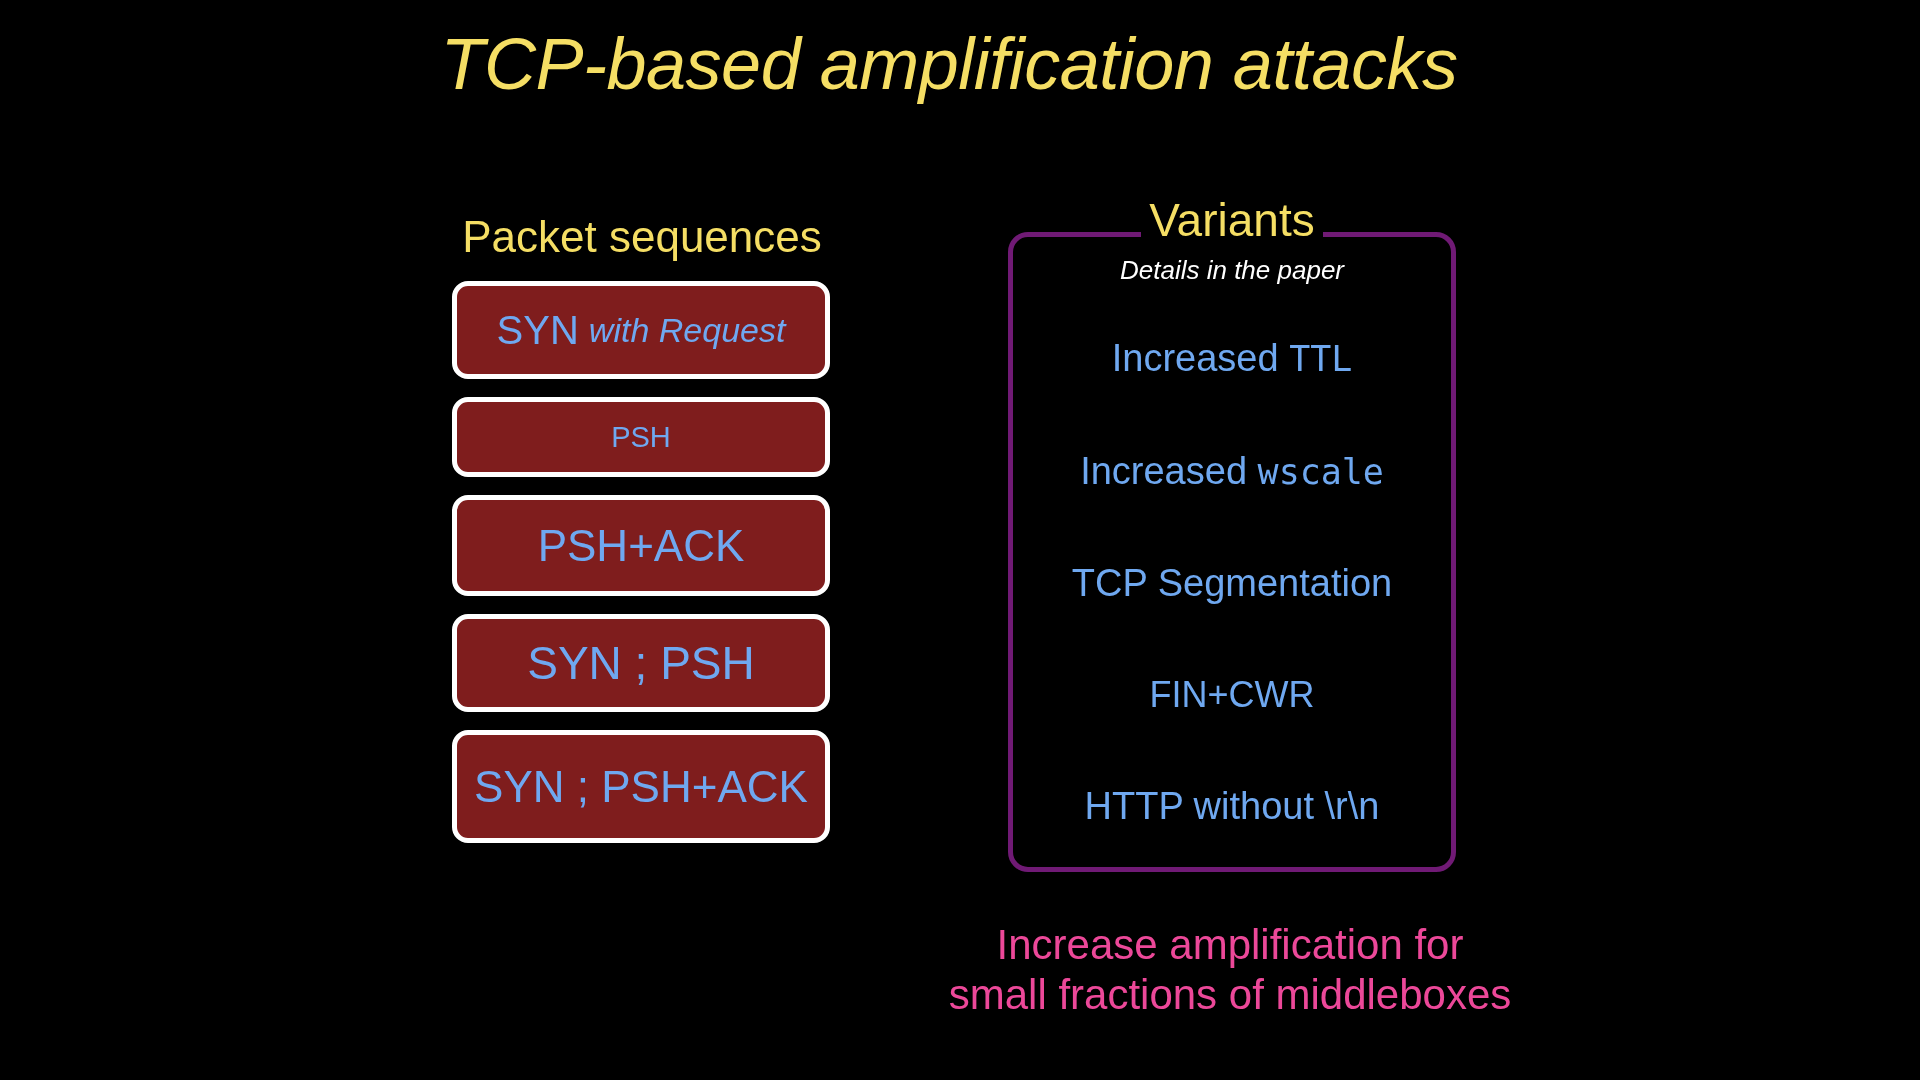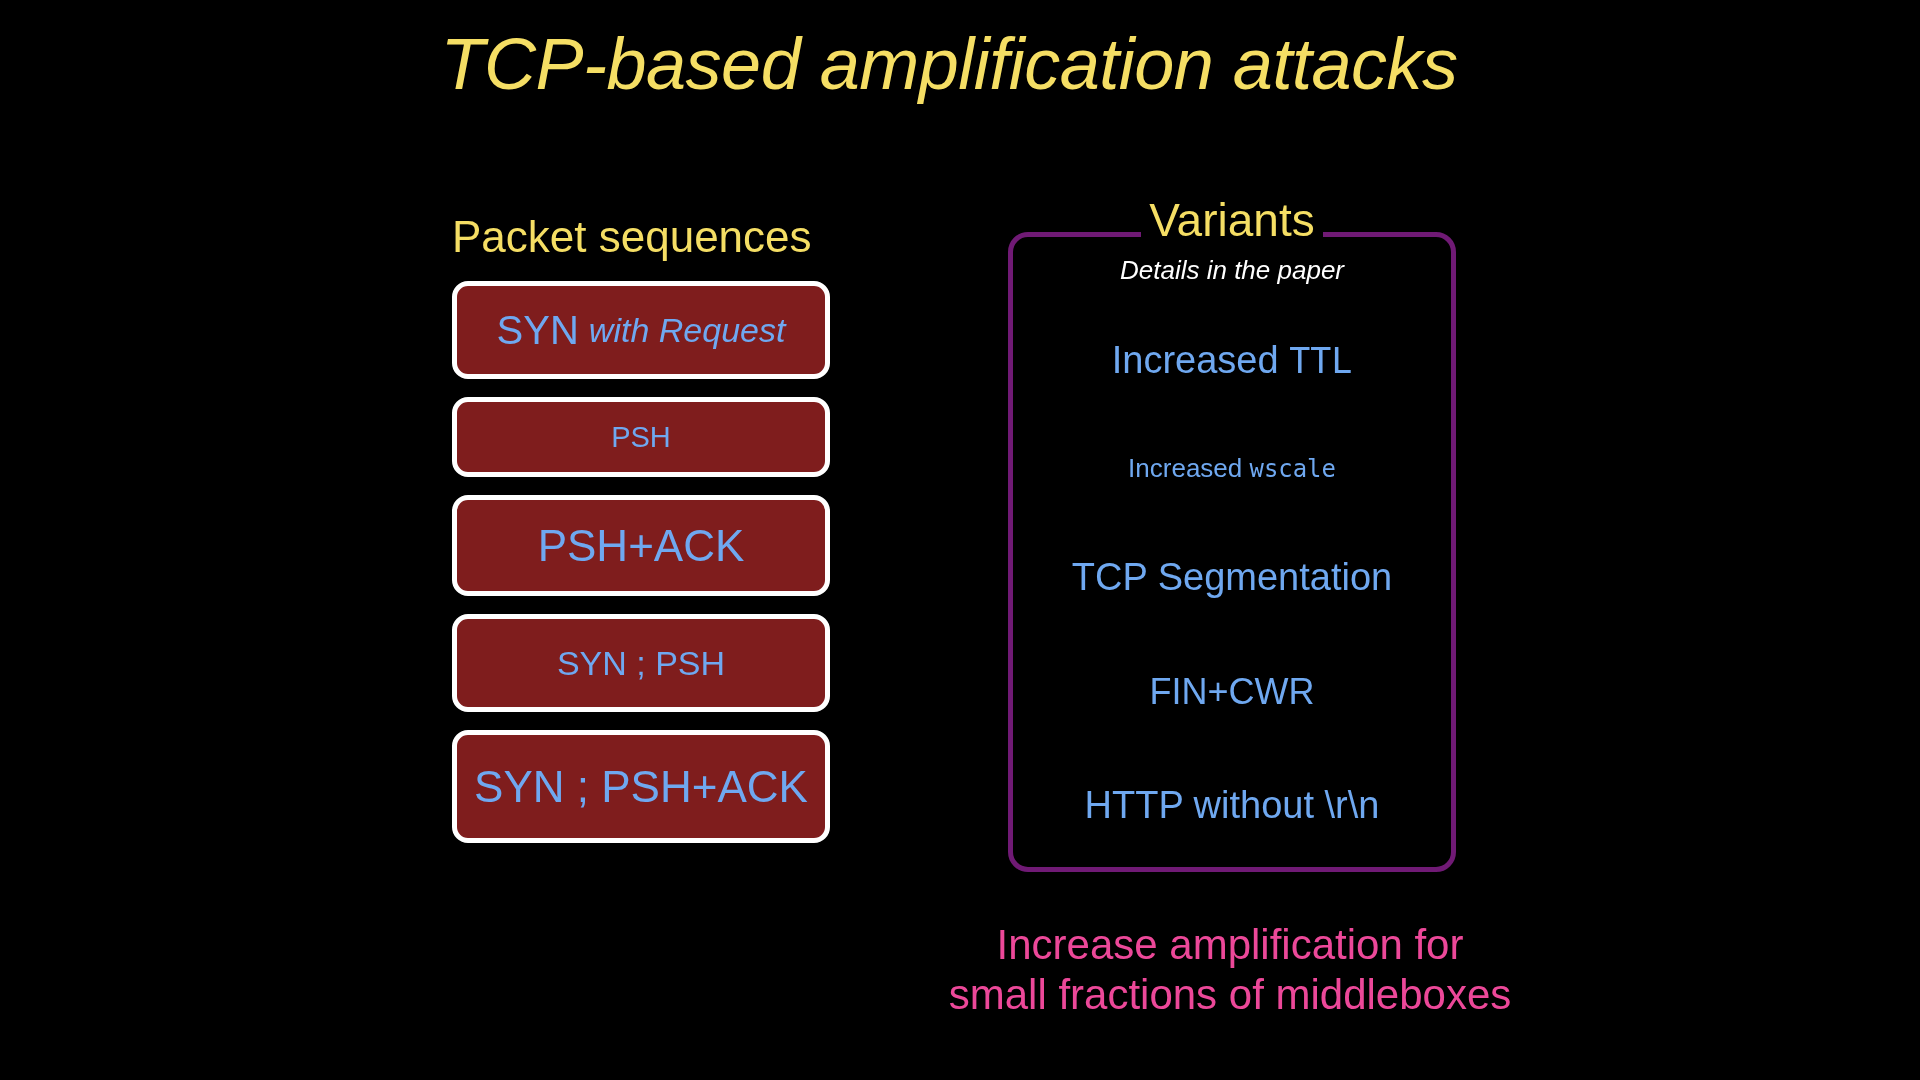--- a/index.html
+++ b/index.html
@@ -41,21 +41,21 @@
   .left-col {
     position: absolute;
     left: 452px;
     top: 215px;
     width: 380px;
   }
   .col-heading {
     color: #F5DE64;
     font-size: 44px;
     line-height: 1.0;
-    text-align: left;
+    text-align: center;
     white-space: nowrap;
     margin-bottom: 22px;
   }
 
   .seq-box {
     box-sizing: border-box;
     width: 378px;
     border: 5px solid #FFFFFF;
     border-radius: 16px;
     background: #7f1d1d;
@@ -66,21 +66,21 @@
     margin-bottom: 18px;
     text-align: center;
     white-space: nowrap;
   }
   .seq-box .lead { font-style: normal; }
   .seq-box .ital { font-style: italic; }
 
   .seq-0 { height: 98px; font-size: 40px; }
   .seq-1 { height: 80px; font-size: 29px; text-align: right; }
   .seq-2 { height: 101px; font-size: 44px; }
-  .seq-3 { height: 98px; font-size: 34px; }
+  .seq-3 { height: 98px; font-size: 46px; }
   .seq-4 { height: 113px; font-size: 44px; }
 
   .seq-0 .ital { font-size: 34px; margin-left: 10px; }
 
   
   .right-col {
     position: absolute;
     left: 1008px;
     top: 232px;
     width: 448px;
@@ -134,21 +134,21 @@
     justify-content: space-around;
     align-items: center;
   }
   .variant-line {
     color: #6FA8F0;
     text-align: center;
     white-space: nowrap;
     line-height: 1.05;
   }
   .v-0 { font-size: 38px; }
-  .v-1 { font-size: 26px; }
+  .v-1 { font-size: 38px; }
   .v-2 { font-size: 38px; }
   .v-3 { font-size: 36px; }
   .v-4 { font-size: 38px; }
   .mono {
     font-family: "DejaVu Sans Mono", "Liberation Mono", monospace;
     font-size: 0.92em;
   }
 
   
   .bottom-caption {

